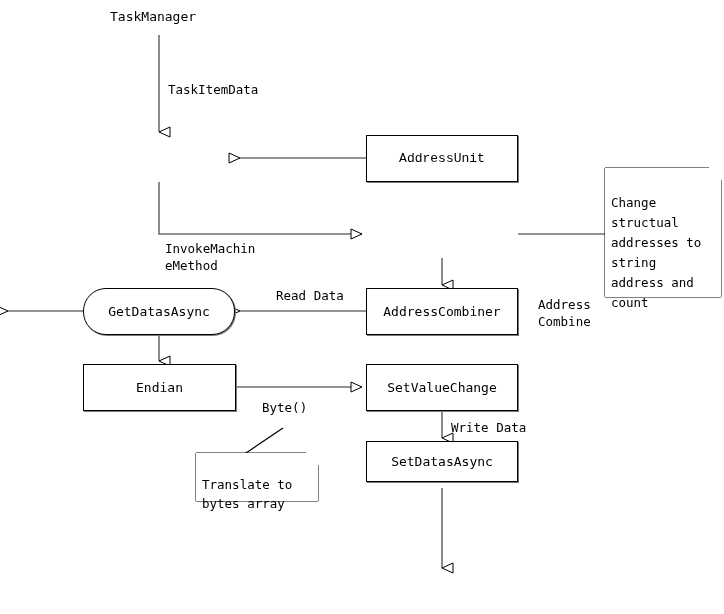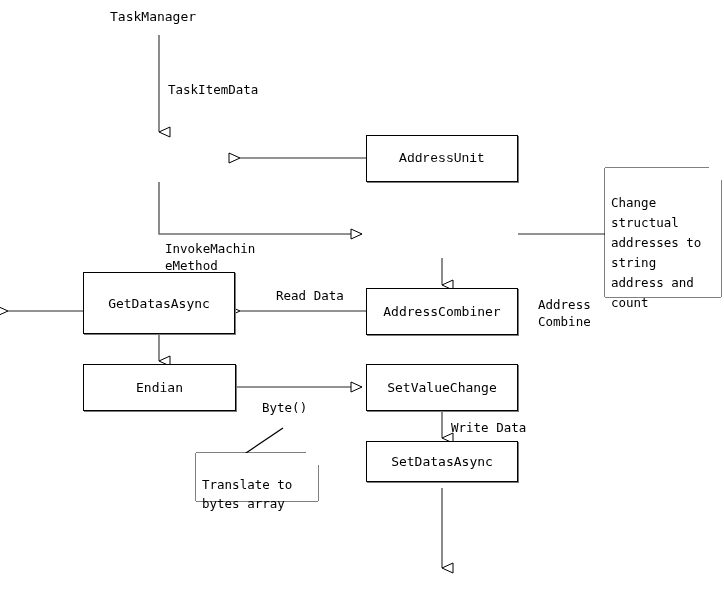--- a/index.html
+++ b/index.html
@@ -119,21 +119,21 @@
     <g stroke="#000000" stroke-width="1" fill="#ffffff">
       <path d="M 196,453 L 306,453 L 318,465 L 318,501 L 196,501 Z"></path>
       <path d="M 306,453 L 306,465 L 318,465" fill="none"></path>
     </g>
   </svg>
 
   <div class="free-label" style="left:110px; top:8px;">TaskManager</div>
 
   <div class="node" style="left:366px; top:135px; width:152px; height:47px;font-family:Liberation Mono, monospace;">AddressUnit</div>
   <div class="node" style="left:366px; top:288px; width:152px; height:47px;">AddressCombiner</div>
-  <div class="node" style="left:83px; top:272px; width:152px; height:62px;">GetDatasAsync</div>
+  <div class="node" style="left:83px; top:288px; width:152px; height:47px;border-radius:23px;">GetDatasAsync</div>
   <div class="node" style="left:83px; top:364px; width:153px; height:47px;">Endian</div>
   <div class="node" style="left:366px; top:364px; width:152px; height:47px;">SetValueChange</div>
   <div class="node" style="left:366px; top:441px; width:152px; height:41px;">SetDatasAsync</div>
 
   <div class="note" style="left:605px; top:168px; width:116px; height:129px;">
     <span class="note-inner">Change
 structual
 addresses to
 string
 address and

